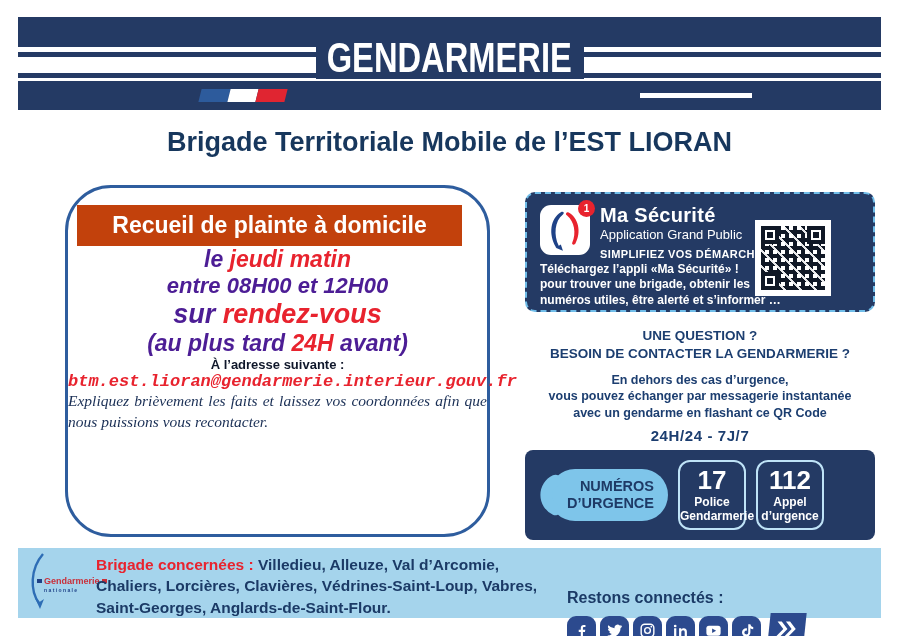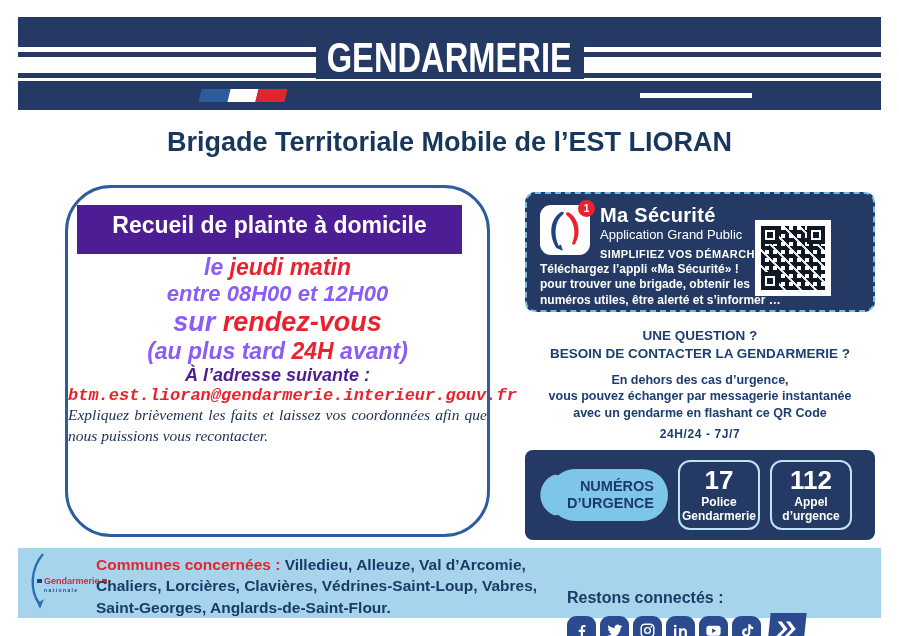--- a/index.html
+++ b/index.html
@@ -20,27 +20,27 @@
   .fb{background:#2D5B9C;} .fw{background:#fff;} .fr{background:#E02531;}
   .tagline{position:absolute;left:0;right:0;top:4px;text-align:center;color:#fff;font-style:italic;font-weight:700;font-size:17px;white-space:nowrap;}
   .hdr-line{position:absolute;right:129px;top:12px;width:112px;height:5px;background:#fff;}
 
   
   .title{position:absolute;top:127px;left:0;width:100%;margin:0;text-align:center;color:#17375D;font-size:27px;font-weight:700;}
 
   
   .complaint{position:absolute;left:65px;top:185px;width:425px;height:352px;border:3px solid #2E5D9E;border-radius:46px;background:#fff;box-sizing:border-box;text-align:center;}
   .complaint p{margin:0;}
-  .complaint-head{margin:17px 25px 0 9px;background:#4c1d95;color:#fff;font-size:23px;font-weight:700;height:49px;line-height:41px;white-space:nowrap;}
-  .blue{color:#8b5cf6;} .red{color:#E8232E;}
+  .complaint-head{margin:17px 25px 0 9px;background:#c2410c;color:#fff;font-size:23px;font-weight:700;height:41px;line-height:41px;white-space:nowrap;}
+  .blue{color:#4c1d95;} .red{color:#E8232E;}
   .l1{margin-top:17px;font-size:23px;font-weight:700;font-style:italic;}
   .l2{margin-top:31px;font-size:22px;font-weight:700;font-style:italic;}
   .l3{margin-top:23px;font-size:27px;font-weight:700;font-style:italic;}
   .l4{margin-top:3px;font-size:23px;font-weight:700;font-style:italic;}
-  .addr{margin-top:15px;font-size:18px;font-weight:700;font-style:italic;color:#4c1d95;}
+  .addr{margin-top:15px;font-size:13px;font-weight:700;color:#0f172a;}
   .email{margin-top:12px;font-family:Liberation Mono, monospace;font-weight:700;font-style:italic;color:#E8232E;font-size:17px;}
   .note{margin:10px 24px 0;font-family:"Liberation Serif",serif;font-style:italic;color:#1A2F55;font-size:15.5px;text-align:justify;line-height:1.35;}
 
   
   .app-box{position:absolute;left:525px;top:192px;width:350px;height:120px;background:#243A64;border:2px dashed #6FBCE8;border-radius:10px;box-sizing:border-box;color:#fff;}
   .app-row{position:absolute;left:13px;top:11px;display:flex;gap:10px;}
   .app-icon{width:50px;height:50px;background:#fff;border-radius:11px;position:relative;flex:0 0 auto;}
   .app-badge{position:absolute;top:-5px;right:-5px;width:17px;height:17px;background:#E8232E;border-radius:50%;color:#fff;font-size:10px;font-weight:700;display:flex;align-items:center;justify-content:center;}
   .app-name{font-size:20px;font-weight:700;letter-spacing:.3px;line-height:1.05;}
   .app-sub{font-size:13px;color:#ffffff;margin-top:1px;}
@@ -52,28 +52,28 @@
     repeating-linear-gradient(0deg,#101826 0 4px,transparent 4px 8px),
     repeating-linear-gradient(90deg,#101826 0 4px,#fff 4px 8px);}
   .fp{position:absolute;width:18px;height:18px;border:4px solid #101826;background:#fff;box-sizing:border-box;z-index:2;}
   .fp::after{content:"";position:absolute;inset:2px;background:#101826;}
   .fp.tl{left:6px;top:6px;} .fp.tr{right:6px;top:6px;} .fp.bl{left:6px;bottom:6px;}
 
   
   .question{position:absolute;left:525px;top:327px;width:350px;text-align:center;color:#1C3E70;}
   .q-head{font-size:13.5px;font-weight:800;line-height:1.32;}
   .q-body{margin-top:9px;font-size:12.5px;font-weight:600;line-height:1.34;}
-  .q-hours{margin-top:5px;font-size:12px;font-weight:800;letter-spacing:.6px;}
+  .q-hours{margin-top:5px;font-size:15px;font-weight:800;letter-spacing:.6px;}
 
   
   .urgence{position:absolute;left:525px;top:450px;width:350px;height:90px;background:#243A64;border-radius:8px;display:flex;align-items:center;padding:0 12px;box-sizing:border-box;}
   .phone-svg{width:26px;height:56px;margin-right:-14px;position:relative;z-index:2;flex:0 0 auto;}
   .pill{background:#7EC5EA;border-radius:30px;padding:9px 14px 9px 18px;color:#1E3A66;font-weight:800;font-size:14.5px;line-height:1.18;text-align:center;white-space:nowrap;}
   .pill span{display:block;text-align:right;}
-  .num-box{width:82px;height:70px;border:2px solid #BFE3F7;border-radius:12px;color:#fff;text-align:center;margin-left:10px;box-sizing:border-box;padding-top:5px;}
+  .num-box{width:68px;height:70px;border:2px solid #BFE3F7;border-radius:12px;color:#fff;text-align:center;margin-left:10px;box-sizing:border-box;padding-top:5px;}
   .num{font-size:26px;font-weight:800;line-height:1.05;}
   .num-lbl{font-size:12px;font-weight:700;line-height:1.18;margin-top:1px;}
   .num-lbl span{display:block;}
 
   
   .foot{position:absolute;left:18px;right:18px;top:548px;height:70px;background:#A5D4EC;}
   .gn-logo{position:absolute;left:6px;top:3px;width:84px;height:64px;}
   .gn-arc{position:absolute;left:2px;top:0;}
   .gn-name{position:absolute;left:13px;top:25px;display:flex;align-items:center;gap:2px;color:#C9303A;font-size:9px;font-weight:700;white-space:nowrap;}
   .gn-name i{display:block;width:5px;height:4px;}
@@ -199,21 +199,21 @@
         <path d="M17 3C4 18 4 40 13 52" stroke="#2D6DB5" stroke-width="2.4" fill="none"></path>
         <path d="M9 47l5 11 4-10-4.5 3z" fill="#2D6DB5"></path>
       </svg>
       <div class="gn-name">
           <i class="sq-b"></i>
           <span>Gendarmerie</span>
           <i class="sq-r"></i>
         </div>
       <div class="gn-sub">nationale</div>
     </div>
-    <p class="communes"><span class="lbl">Communes concernées :</span><span> Villedieu, Alleuze, Val d’Arcomie, Chaliers, Lorcières, Clavières, Védrines-Saint-Loup, Vabres, Saint-Georges, Anglards-de-Saint-Flour.</span></p>
+    <p class="communes"><span class="lbl">Brigade concernées :</span><span> Villedieu, Alleuze, Val d’Arcomie, Chaliers, Lorcières, Clavières, Védrines-Saint-Loup, Vabres, Saint-Georges, Anglards-de-Saint-Flour.</span></p>
     <div class="connect">
       <div class="connect-label">Restons connectés :</div>
       <div class="social-row">
         <div class="tile">
           <svg viewBox="0 0 24 24">
               <path fill="#fff" d="M13.8 21v-7h2.6l.4-3h-3V9.1c0-.9.3-1.5 1.6-1.5H17V5.1C16.7 5 15.8 5 14.8 5c-2.2 0-3.7 1.3-3.7 3.8V11H8.5v3h2.6v7z"></path>
             </svg>
         </div>
         <div class="tile">
           <svg viewBox="0 0 24 24">

